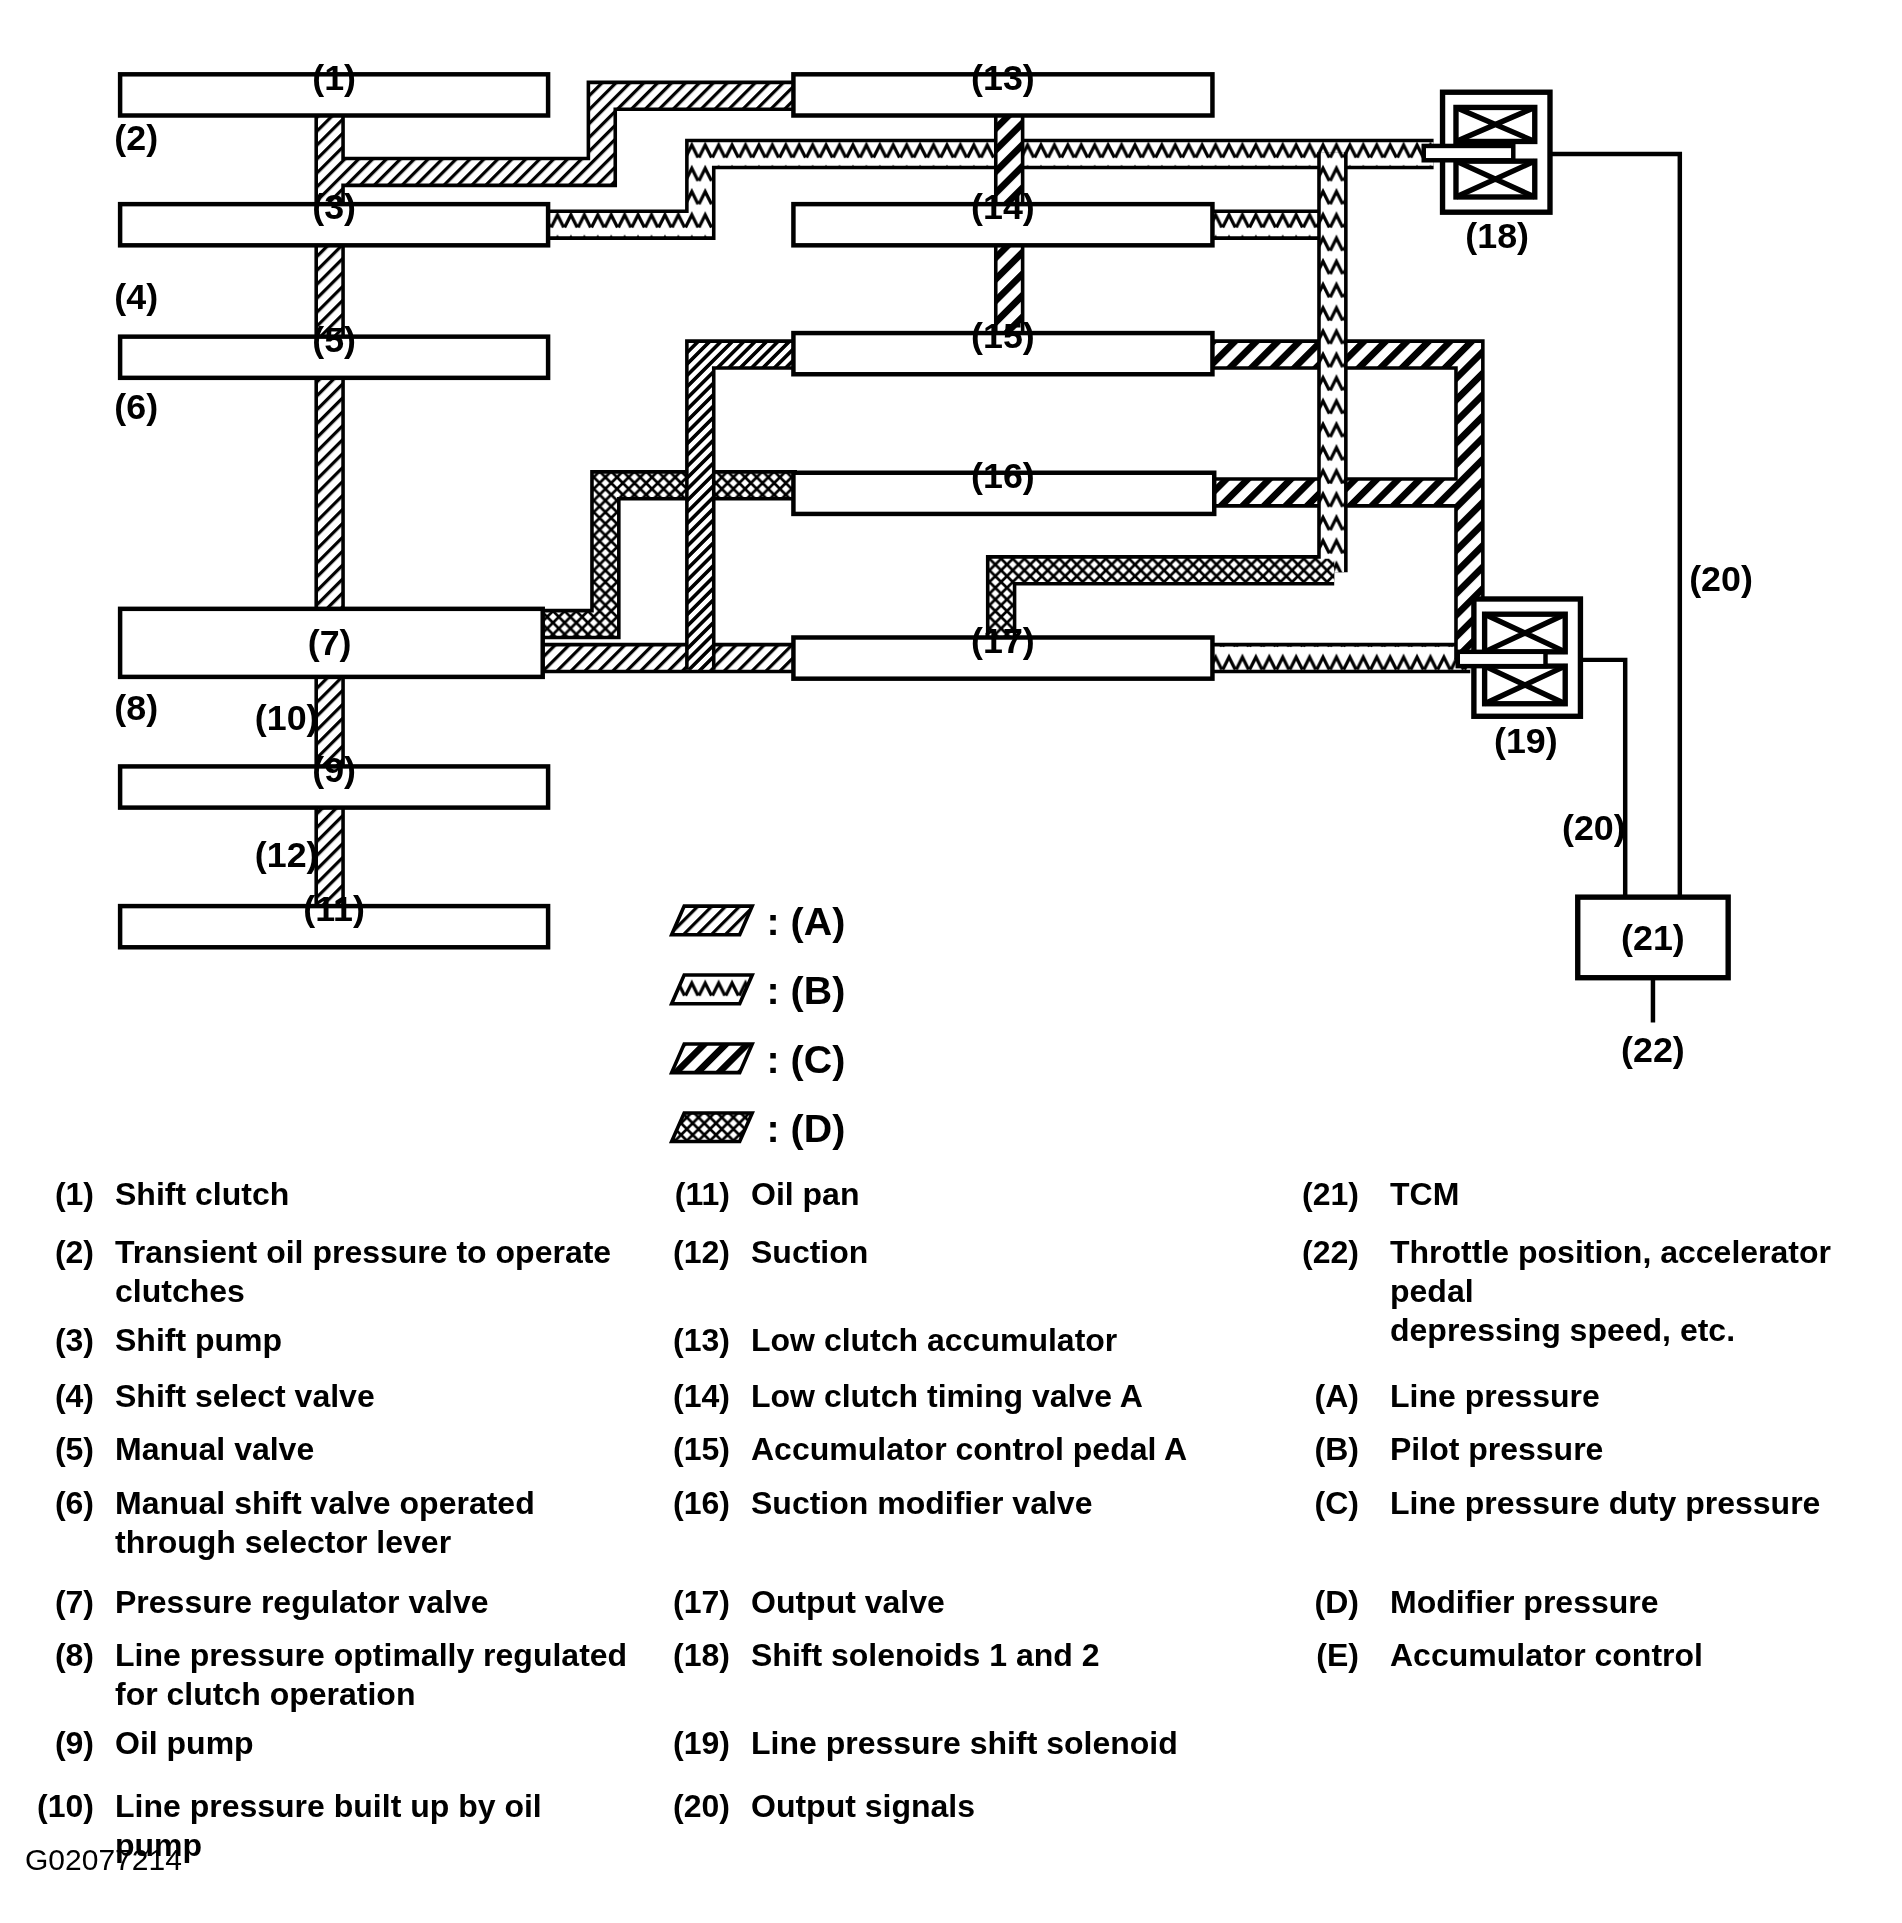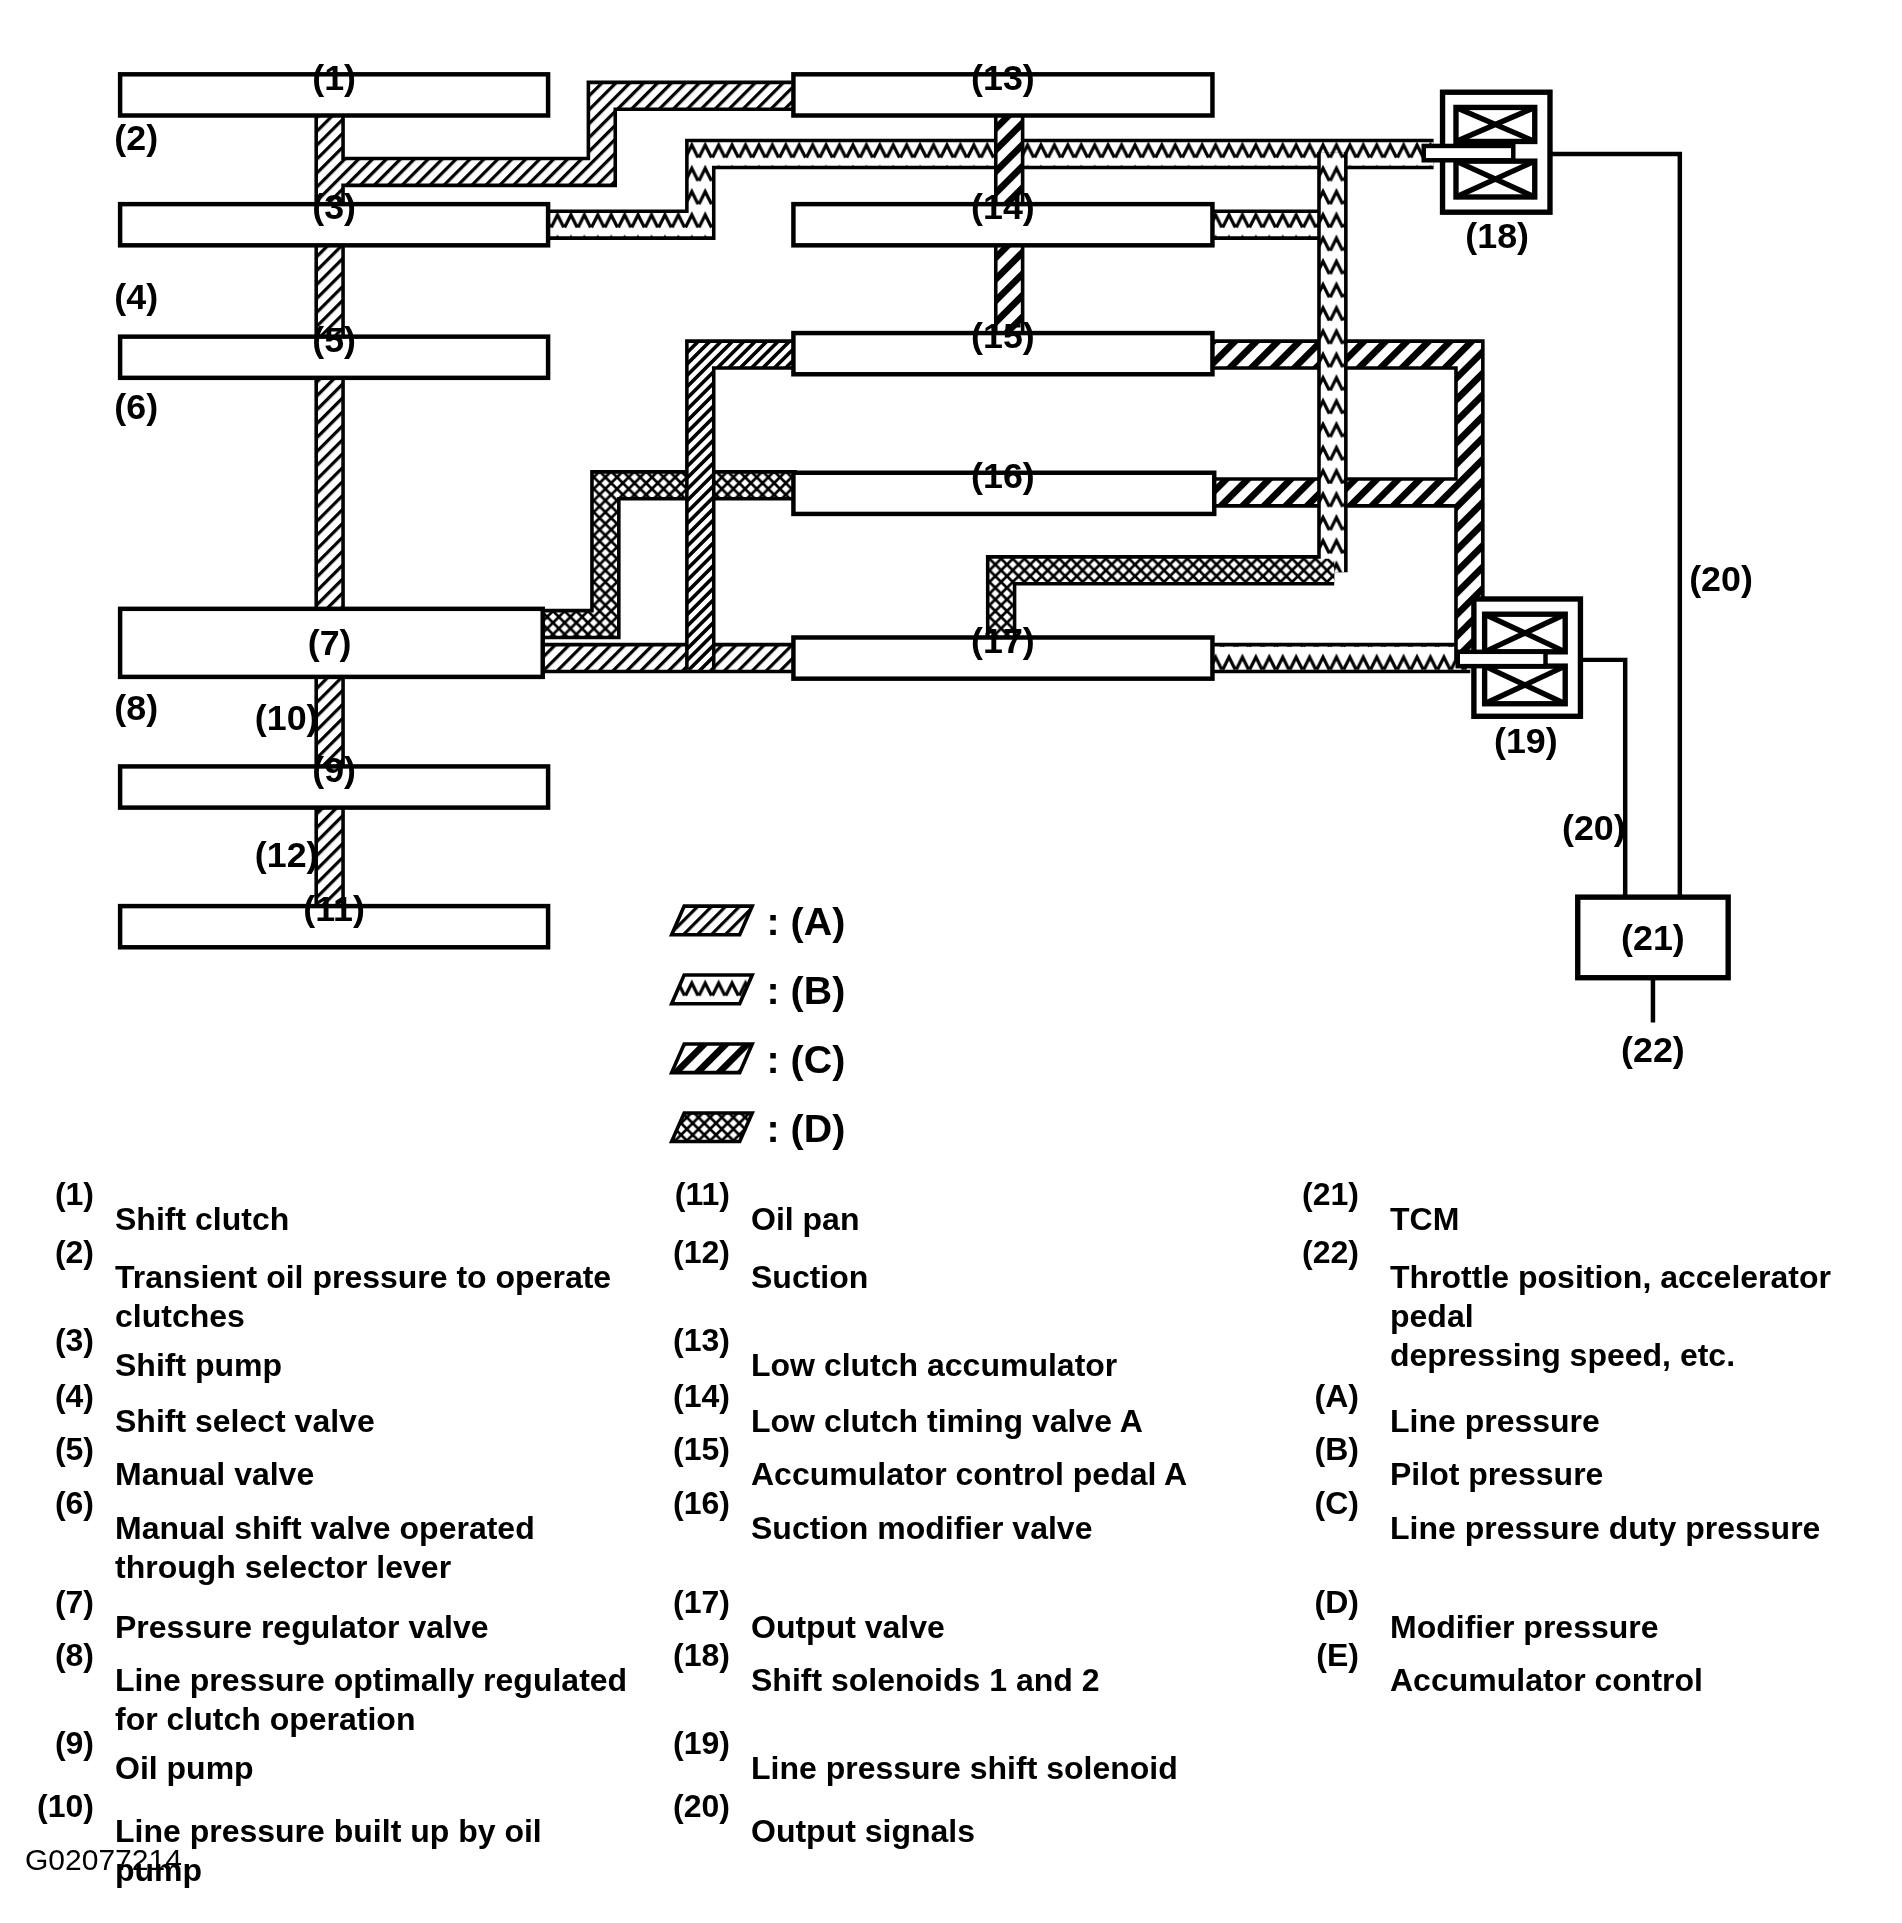--- a/index.html
+++ b/index.html
@@ -2,21 +2,21 @@
 <html style="font-size:14.3px"><head>
 <meta charset="utf-8">
 <style>
   html,body{margin:0;padding:0;background:#fff;}
   #page{position:relative;width:1902px;height:1924px;background:#ffffff;overflow:hidden;
         font-family:"Liberation Sans",sans-serif;color:#000;}
   #diagram{position:absolute;left:0;top:0;}
   svg text{font-family:"Liberation Sans",sans-serif;font-weight:bold;}
   .li{position:absolute;font-weight:bold;font-size:32px;line-height:39px;}
   .li .num{position:absolute;left:0;width:94px;text-align:right;}
-  .li .txt{position:absolute;left:115px;width:515px;white-space:pre-line;margin-top:25px;}
+  .li .txt{position:absolute;left:115px;width:515px;white-space:pre-line;}
   .c1{left:0px;}
   .c2{left:636px;}
   .c3{left:1265px;}
   .c3 .txt{left:125px;}
   #footer-code{position:absolute;left:25px;top:1843px;font-size:30px;font-weight:normal;}
 </style>
 </head>
 <body>
 
 <div id="page">

